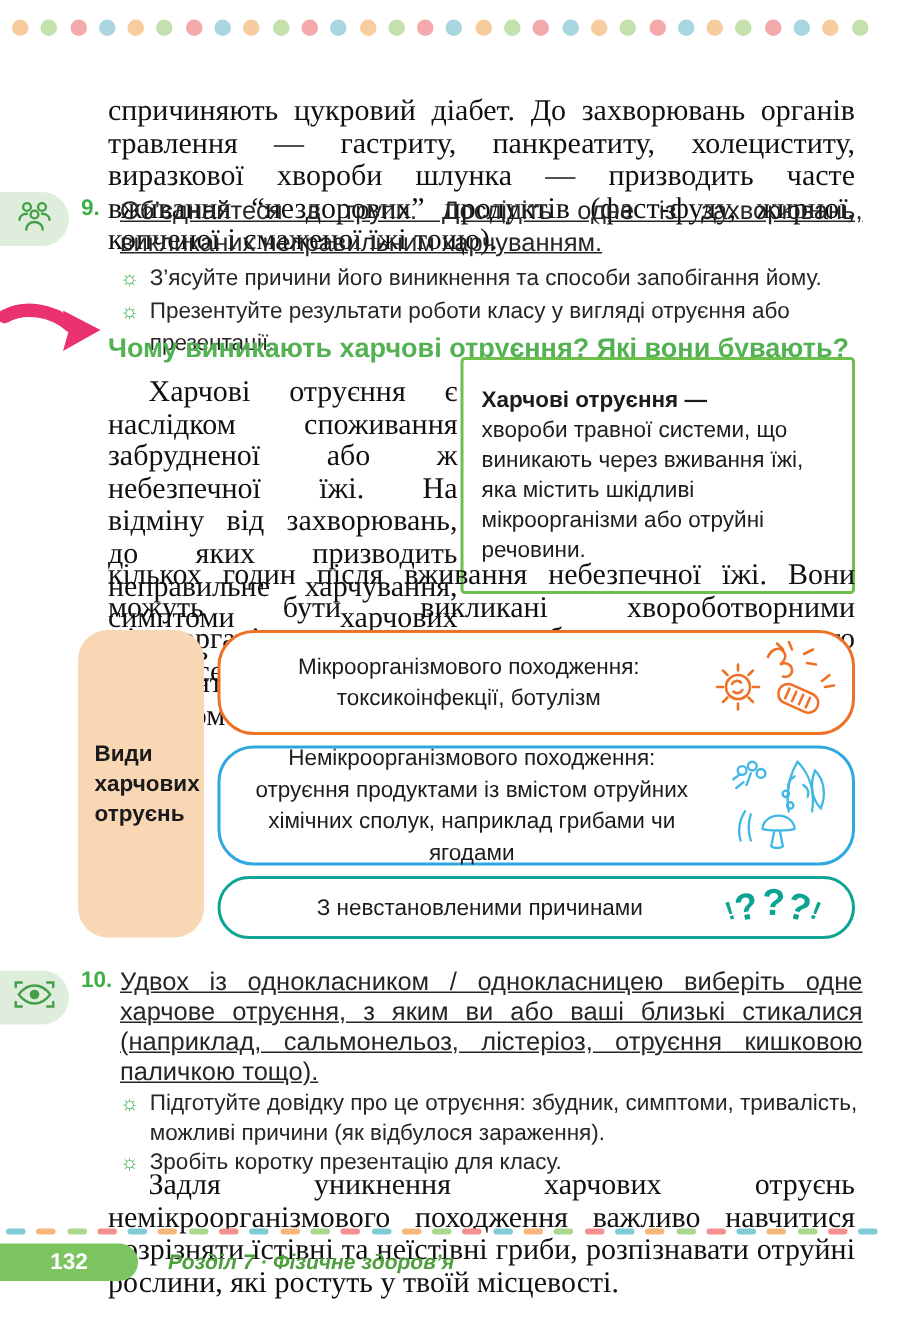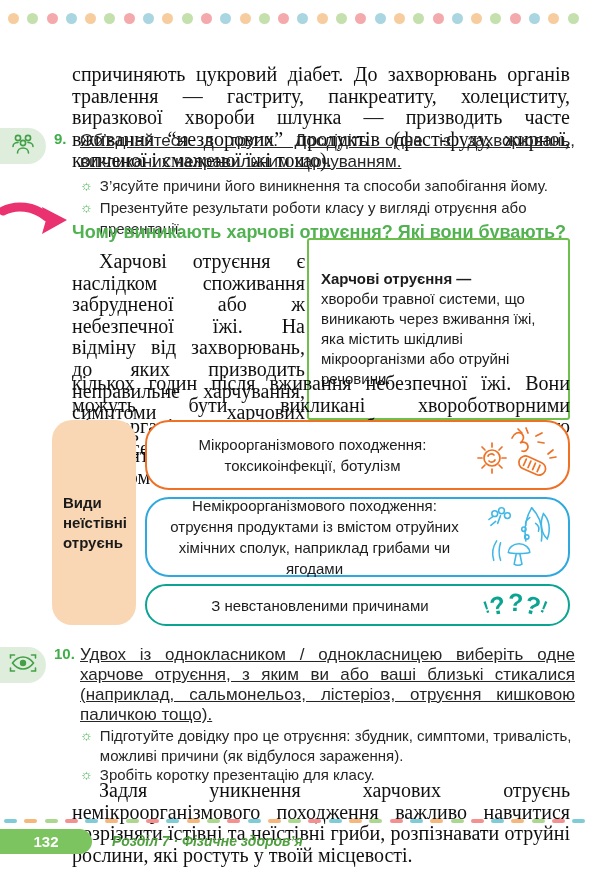--- a/index.html
+++ b/index.html
@@ -31,21 +31,21 @@
   .bullets li{display:flex;gap:7px;font-size:15px;line-height:21.5px;color:#262626;}
   .task10 .bullets{margin-top:1px;}
   .task10 .bullets li{line-height:19.5px;}
   .sun{color:#3FAE49;flex:none;font-size:14px;}
   
   .heading{position:absolute;left:72px;top:207px;width:510px;font-size:18px;
            font-weight:bold;color:#52B151;}
   .arrow{position:absolute;left:0;top:201px;}
   
   .defbox{position:absolute;left:307px;top:238px;width:263px;border:2px solid #6CC04B;
-          border-radius:3px;padding:29px 12px;box-sizing:border-box;font-size:15px;
+          border-radius:3px;padding:17px 12px;box-sizing:border-box;font-size:15px;
           line-height:20px;color:#1c1c1c;background:#fff;}
   .defterm{font-weight:bold;}
   
   .diagram-label{position:absolute;left:52px;top:420px;width:84px;height:205px;
         background:#F9D7B5;border-radius:20px;display:flex;flex-direction:column;
         justify-content:center;padding-left:11px;box-sizing:border-box;
         font-weight:bold;font-size:15px;line-height:20px;color:#1a1a1a;}
   .dbox{position:absolute;left:145px;width:425px;background:#fff;border-radius:24px;
         display:flex;align-items:center;box-sizing:border-box;}
   .dbox .txt{flex:1;text-align:center;font-size:15px;line-height:21px;
@@ -147,21 +147,21 @@
   </div>
   <h2 class="heading">Чому виникають харчові отруєння? Які вони бувають?</h2>
 
   <p class="serif leadcol">Харчові отруєння є наслідком споживання забрудненої або ж небезпечної їжі. На відміну від захворювань, до яких призводить неправильне харчування, симптоми харчових отруєнь можуть проявлятися швидко, часто протягом</p>
   <aside class="defbox">
     <div class="defterm">Харчові отруєння —</div>
     <div>хвороби травної системи, що виникають через вживання їжі, яка містить шкідливі мікроорганізми або отруйні речовини.</div>
   </aside>
   <p class="serif p2">кількох годин після вживання небезпечної їжі. Вони можуть бути викликані хвороботворними мікроорганізмами, токсинами або алергенами, часто мають серйозні наслідки для здоров’я.</p>
 
-  <div class="diagram-label">Види неїстівні отруєнь</div>
+  <div class="diagram-label">Види харчових отруєнь</div>
 
   <div class="dbox dbox1">
     <div class="txt">Мікроорганізмового походження: токсикоінфекції, ботулізм</div>
     <div class="dicon">
       <svg viewBox="0 0 88 58" width="88" height="58">
         <g fill="none" stroke="#EE7125" stroke-width="1.7" stroke-linecap="round">
           <path d="M38 12c2-5 7-7 10-4s1 7-2 9c4-2 8 0 8 4 0 3-3 5-6 4"></path>
           <path d="M44 3l4 4M52 2l2 5M62 10l6-3M64 16l6 1"></path>
           <circle cx="18" cy="32" r="8"></circle>
           <path d="M18 21v-4M25 24l3-3M28 32h4M25 39l3 3M18 43v4M11 39l-3 3M8 32H4M11 24l-3-3"></path>

